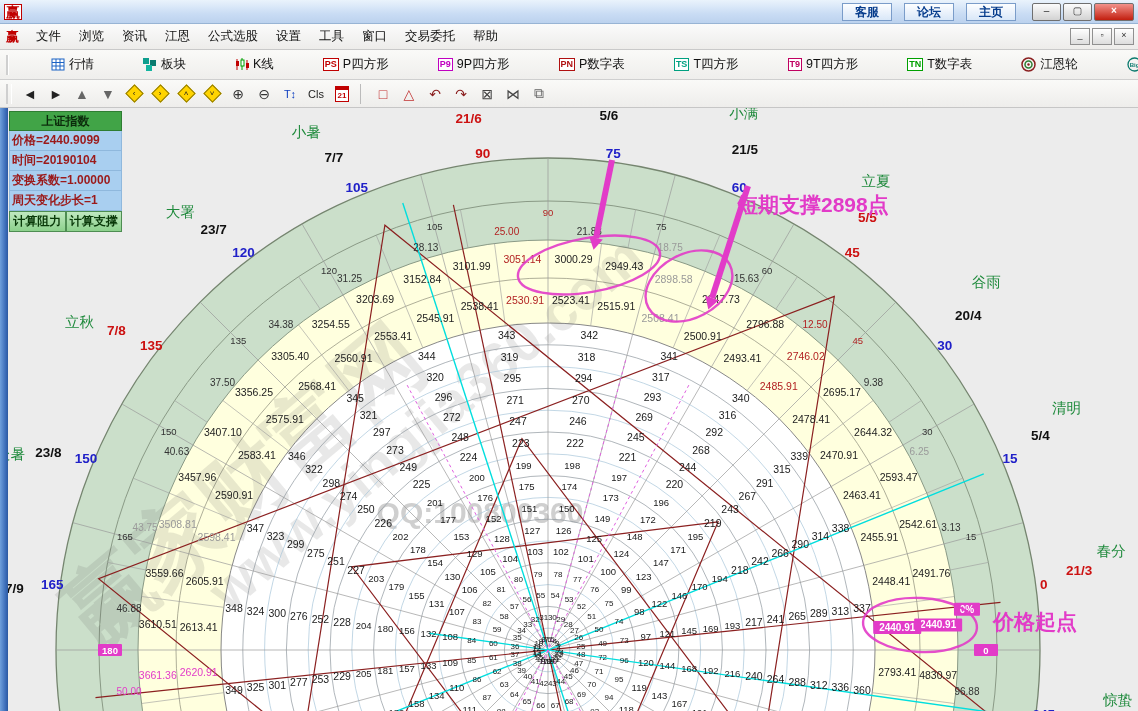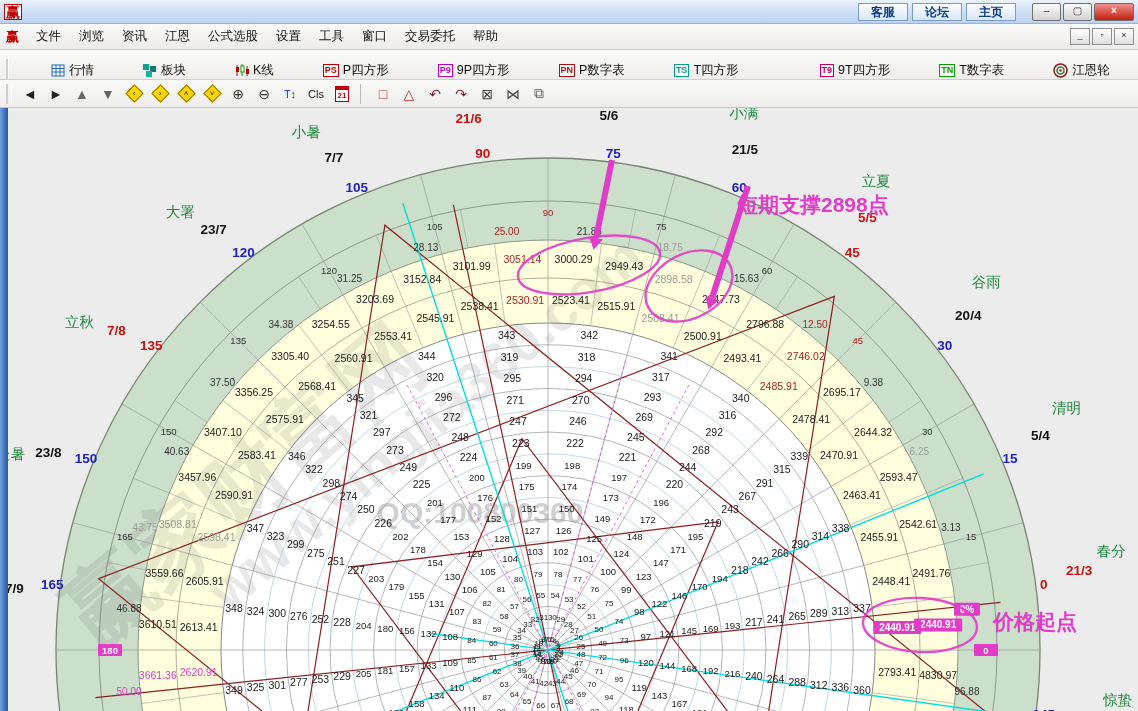--- a/index.html
+++ b/index.html
@@ -8,38 +8,38 @@
 
   
   .titlebar{position:absolute;left:0;top:0;width:1138px;height:24px;
     background:linear-gradient(#EAF3FC,#C9DCF4 60%,#BCD2EE);border-bottom:1px solid #98B4D4;
     display:flex;align-items:center;box-sizing:border-box;padding:0 4px;}
   .app-logo{color:#C00000;font-weight:bold;font-size:14px;background:#fff;border:1px solid #C00000;
     line-height:14px;padding:0 1px;margin-right:5px;}
   .title-text{font-size:12px;color:#1b1b1b;flex:0 0 auto;}
   .title-spacer{flex:1;}
   .tb-btn{font-size:12px;font-weight:bold;color:#063C8C;background:linear-gradient(#FDFEFF,#D9E7F8);
-    border:1px solid #7A9CC9;padding:1px 12px;margin-left:4px;cursor:default;}
+    border:1px solid #7A9CC9;padding:1px 12px;margin-left:12px;cursor:default;}
   .winctl{display:flex;margin-left:14px;}
   .wc{width:27px;height:16px;margin-left:2px;border:1px solid #6f6f6f;border-radius:2px;
     background:linear-gradient(#FCFCFC,#D2D2D2);font-size:10px;line-height:14px;text-align:center;color:#333;}
   .wc.close{width:38px;background:linear-gradient(#F2928B,#C21E0F);color:#fff;font-weight:bold;}
 
   
   .menubar{position:absolute;left:0;top:24px;width:1138px;height:26px;background:linear-gradient(#FBFBFB,#EDECEA);
     border-bottom:1px solid #C9C9C9;display:flex;align-items:center;box-sizing:border-box;padding:0 4px;}
   .menu-logo{color:#C00000;font-weight:bold;font-size:13px;margin:0 8px 0 2px;}
   .menu-item{font-size:12.5px;color:#111;padding:3px 9px;}
   .mdi-ctl{margin-left:auto;display:flex;}
   .mdi-btn{width:18px;height:15px;border:1px solid #909090;background:linear-gradient(#FFF,#DDD);
     font-size:9px;line-height:13px;text-align:center;color:#333;margin-left:2px;}
 
   
   .toolbar{position:absolute;left:0;top:50px;width:1138px;height:30px;background:linear-gradient(#FAFAF8,#EFEEEC);
-    border-bottom:1px solid #CFCFCF;display:flex;align-items:flex-end;box-sizing:border-box;padding:0 6px;}
+    border-bottom:1px solid #CFCFCF;display:flex;align-items:center;box-sizing:border-box;padding:0 6px;}
   .grip{width:3px;height:20px;border-left:2px solid #cfcfcf;border-right:1px solid #fff;margin-right:6px;}
   .tool-item{display:flex;align-items:center;font-size:12.5px;color:#111;margin-right:13px;white-space:nowrap;}
   .tool-item .ticon{margin-right:4px;display:inline-flex;align-items:center;justify-content:center;padding-left:36px;}
   .badge{font-size:9px;font-weight:bold;border:1px solid;padding:0 1px;line-height:11px;background:#fff;}
   .drawbar{position:absolute;left:0;top:80px;width:1138px;height:28px;background:linear-gradient(#FAFAF8,#EEEDEB);
     border-bottom:1px solid #C6C6C6;display:flex;align-items:center;box-sizing:border-box;padding:0 6px;}
   .dtool{width:24px;height:20px;display:inline-flex;align-items:center;justify-content:center;
     font-size:14px;margin-right:2px;color:#222;}
   .dtool.sep{width:6px;border-left:1px solid #bbb;height:20px;margin:0 4px;}
   .diamond{width:11px;height:11px;transform:rotate(45deg);background:#FFD400;border:1px solid #8F7A00;
@@ -153,21 +153,21 @@
           <span>P数字表</span>
         </span>
         <span class="tool-item">
           <span class="ticon">
             <span class="badge" style="color: rgb(0, 160, 128); border-color: rgb(0, 160, 128);">TS</span>
           </span>
           <span>T四方形</span>
         </span>
         <span class="tool-item">
           <span class="ticon">
-            <span class="badge" style="color: rgb(192, 0, 96); border-color: rgb(192, 0, 96); margin-left: 32px;">T9</span>
+            <span class="badge" style="color: rgb(192, 0, 96); border-color: rgb(192, 0, 96);">T9</span>
           </span>
           <span>9T四方形</span>
         </span>
         <span class="tool-item">
           <span class="ticon">
             <span class="badge" style="color: rgb(0, 160, 0); border-color: rgb(0, 160, 0);">TN</span>
           </span>
           <span>T数字表</span>
         </span>
         <span class="tool-item">
@@ -797,14 +797,27 @@
           <ellipse cx="681" cy="178" rx="46" ry="32" fill="none" stroke="#E23BC8" stroke-width="2.4" opacity="0.9" transform="rotate(-28 681 178)"></ellipse>
           <ellipse cx="912" cy="517" rx="57" ry="27" fill="none" stroke="#E23BC8" stroke-width="2.4" opacity="0.9" transform="rotate(3 912 517)"></ellipse>
           <line x1="604" y1="52" x2="588" y2="130" stroke="#E23BC8" stroke-width="6"></line>
           <polygon points="581.1427810955096,128.5933909939507 594.8572189044904,131.4066090060493 585.588670275344,141.7552324076979" fill="#E23BC8"></polygon>
           <line x1="740" y1="78" x2="704" y2="190" stroke="#E23BC8" stroke-width="6"></line>
           <polygon points="697.3358000710032,187.85793573710816 710.6641999289968,192.14206426289184 700.3278898350426,201.42434273542318" fill="#E23BC8"></polygon>
           <text x="729" y="104" font-size="21" fill="#E23BC8" text-anchor="start" font-family="&quot;Liberation Sans&quot;,sans-serif" font-weight="bold">短期支撑2898点</text>
           <text x="985" y="521" font-size="21" fill="#E23BC8" text-anchor="start" font-family="&quot;Liberation Sans&quot;,sans-serif" font-weight="bold">价格起点</text>
         </g>
       </svg>
+    <div class="panel">
+      <div class="panel-header">上证指数</div>
+      <div id="panelrows">
+          <span class="panel-row" style="display: block;">价格=2440.9099</span>
+          <span class="panel-row" style="display: block;">时间=20190104</span>
+          <span class="panel-row" style="display: block;">变换系数=1.00000</span>
+          <span class="panel-row" style="display: block;">周天变化步长=1</span>
+        </div>
+      <div class="panel-btns" id="panelbtns">
+          <span class="panel-btn">计算阻力</span>
+          <span class="panel-btn">计算支撑</span>
+        </div>
+    </div>
   </div>
 </div>
 
 </body></html>

